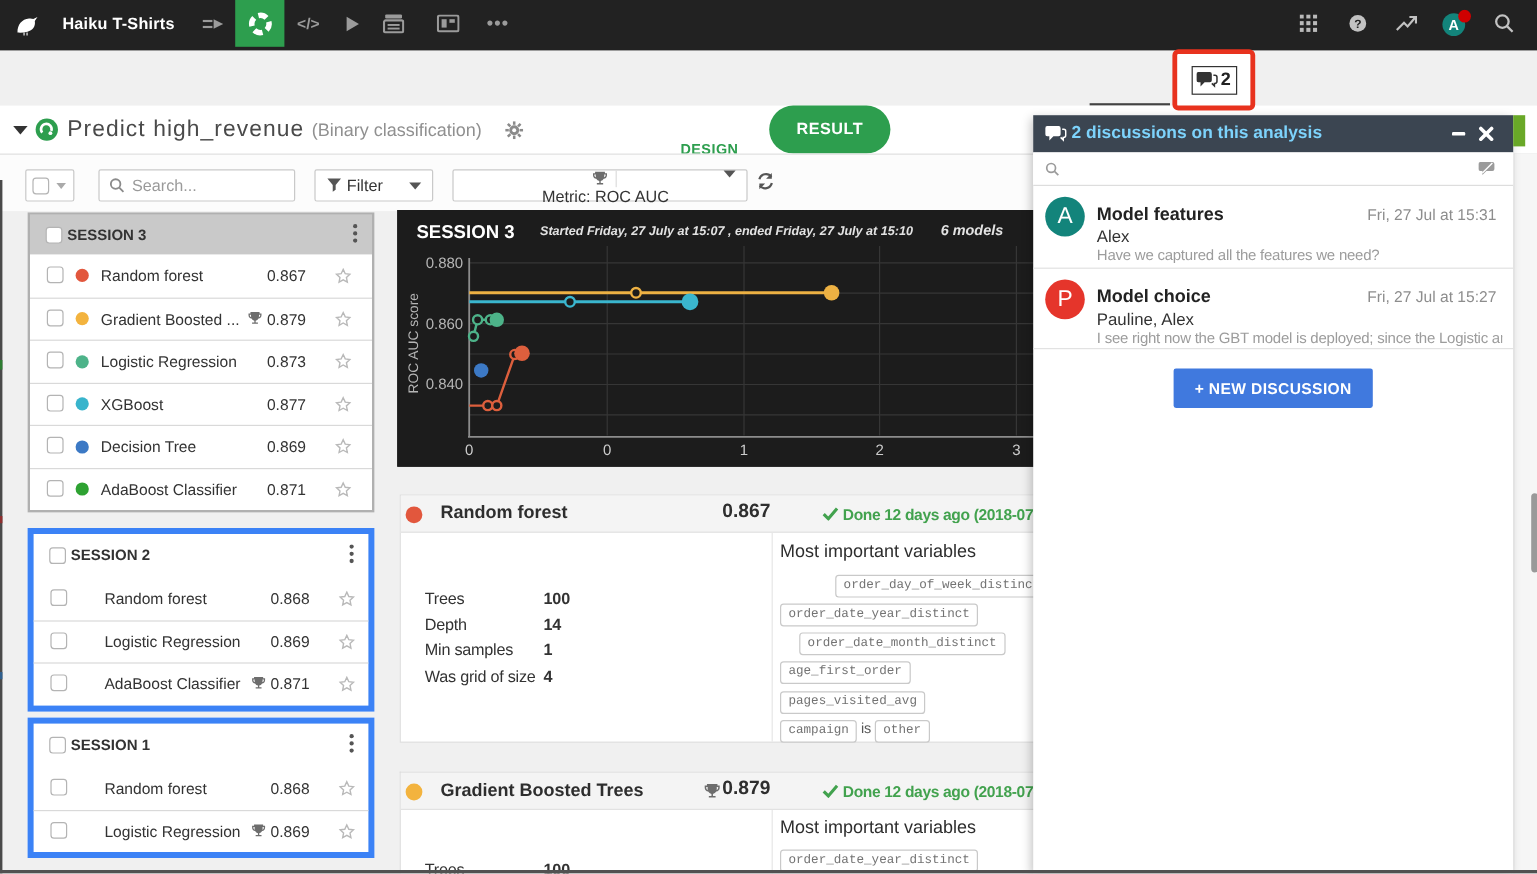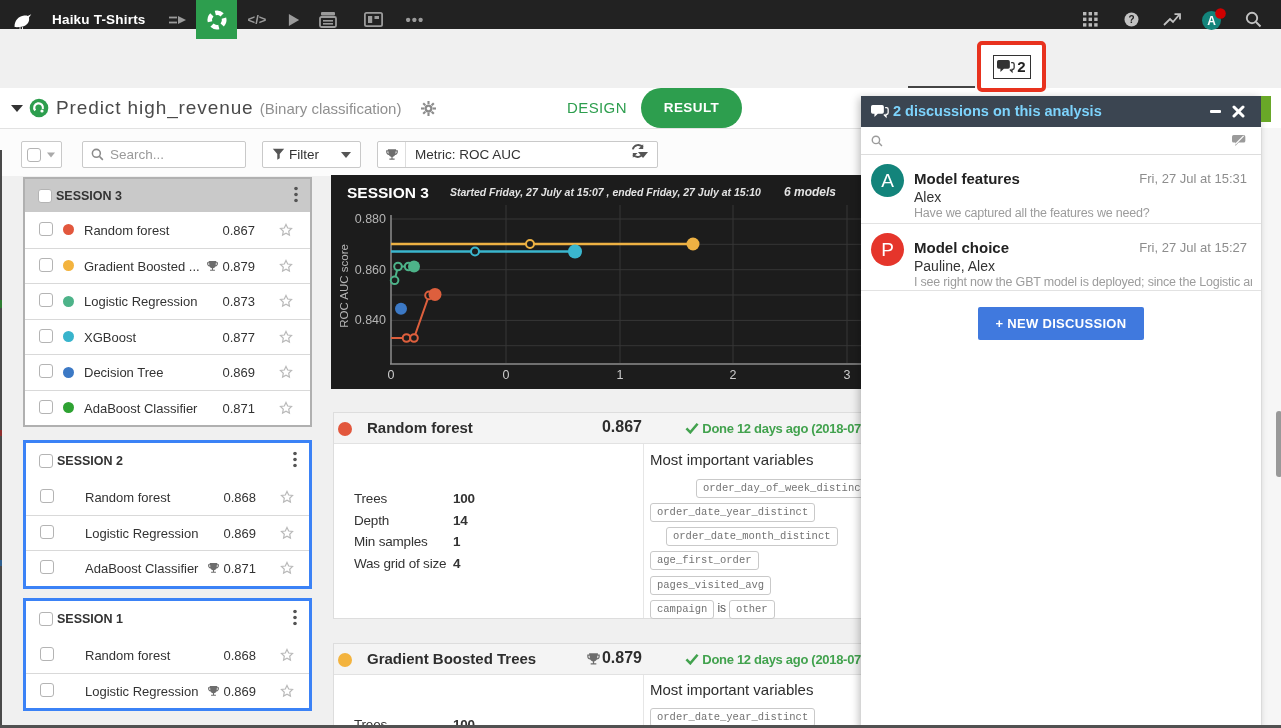--- a/index.html
+++ b/index.html
@@ -2,56 +2,56 @@
 <html><head>
 <meta charset="utf-8">
 <style>
 * { margin:0; padding:0; box-sizing:border-box; }
 html,body { width:1281px; height:728px; overflow:hidden; }
 body { font-family:"Liberation Sans", sans-serif; background:#f0f0f0; position:relative; }
 #app { position:absolute; left:0; top:0; width:1281px; height:728px; }
 .abs { position:absolute; }
 
 
-#topbar { position:absolute; left:0; top:0; width:1281px; height:29px; background:#222222; }
+#topbar { position:absolute; left:0; top:0; width:1281px; height:42px; background:#222222; }
 #topbar .ttl { position:absolute; left:52px; top:12px; color:#fff; font-size:13.5px; font-weight:bold; letter-spacing:.2px; }
 .tbicon { position:absolute; top:0; height:39px; display:flex; align-items:center; justify-content:center; }
 #greensq1 { position:absolute; left:196px; top:0; width:41px; height:39px; background:#2d9e4e; display:flex; align-items:center; justify-content:center; }
 
 
 #projrow { position:absolute; left:0; top:39px; width:1281px; height:49px; background:#ffffff; }
 #greensq2 { position:absolute; left:0; top:0; width:52px; height:49px; background:#2d9e4e; display:flex; align-items:center; justify-content:center; }
 #projrow .ttl2 { position:absolute; left:65px; top:13px; font-size:17px; color:#2e2e2e; }
 .tab { position:absolute; top:0; height:49px; line-height:49px; font-size:14.5px; color:#3f3f3f; }
 #tab-models { font-weight:bold; color:#1f1f1f; }
 #models-underline { position:absolute; left:908px; top:86px; width:67px; height:2px; background:#444; }
 #redchip { position:absolute; left:977px; top:41px; width:69px; height:51px; border:4.5px solid #e8321e; border-radius:5px; background:#fff; display:flex; align-items:center; justify-content:center; z-index:30; }
 #innerchip { width:38px; height:24px; border:1px solid #333; background:#fff; display:flex; align-items:center; justify-content:center; }
 #actions { position:absolute; left:1178px; top:13px; width:92px; height:24px; border:1px solid #555; border-radius:2px; background:#fff; font-size:12px; font-weight:bold; color:#222; text-align:center; line-height:22px; letter-spacing:.3px; }
 
 
 #anrow { position:absolute; left:0; top:88px; width:1281px; height:40px; background:#fff; }
 #anrow .caret { position:absolute; left:11px; top:17px; width:0; height:0; border-left:6px solid transparent; border-right:6px solid transparent; border-top:7px solid #333; }
 #anrow .ptitle { position:absolute; left:56px; top:9px; letter-spacing:0.9px; font-size:19px; color:#4a4a4a; }
 #anrow .ptsub { letter-spacing:0; font-size:15px; color:#909090; }
-#design { position:absolute; left:567px; top:0; height:40px; line-height:40px; font-size:15px; font-weight:normal; color:#2d9e4e; letter-spacing:.4px; }
+#design { position:absolute; left:567px; top:16px; height:40px; line-height:40px; font-size:12px; font-weight:bold; color:#2d9e4e; letter-spacing:.4px; }
 #result { position:absolute; left:641px; top:0; width:101px; height:40px; background:#2d9e4e; color:#fff; font-size:13.5px; font-weight:bold; text-align:center; line-height:40px; letter-spacing:.4px;border-radius:20px; }
 #greenpatch { position:absolute; left:1261px; top:96px; width:10px; height:26px; background:#69a828; z-index:25; }
 
 
 #toolbar { position:absolute; left:0; top:128px; width:1281px; height:48px; background:#fcfcfc; border-top:1px solid #e2e2e2; }
 .tbox { position:absolute; top:12px; height:27px; background:#fff; border:1px solid #c9c9c9; border-radius:2px; display:flex; align-items:center; }
 .ck { width:14px; height:14px; border:1px solid #b4b4b4; border-radius:3px; background:#fff; }
 .carr { width:0; height:0; border-left:5px solid transparent; border-right:5px solid transparent; border-top:6px solid #555; }
 .carr.lt { border-top-color:#aaa; }
 #search-in { color:#9a9a9a; font-size:13.5px; margin-left:6px; }
 
 
 #content { position:absolute; left:0; top:176px; width:1281px; height:552px; background:#f0f0f0; }
-.sbox { position:absolute; left:23px; width:289px; background:#fff; border:3px solid #3b82f6; }
+.sbox { position:absolute; left:23px; width:289px; background:#fff; border:5px solid #3b82f6; }
 .shead { position:relative; height:36px; display:flex; align-items:center; font-size:12.5px; font-weight:bold; color:#333; }
 .srow { position:relative; height:35.5px; border-top:1px solid #d9d9d9; }
 .srow .nm { position:absolute; left:59px; top:50%; transform:translateY(-50%); font-size:13px; color:#333; }
 .srow .sc { position:absolute; left:160px; width:70px; text-align:right; top:50%; transform:translateY(-50%); font-size:13px; color:#333; }
 .srow .ckk { position:absolute; left:14px; top:50%; margin-top:-8px; }
 .srow .dot { position:absolute; left:38px; top:50%; margin-top:-5.5px; width:11px; height:11px; border-radius:50%; }
 .srow .star { position:absolute; left:254px; top:50%; margin-top:-7px; }
 .srow .tro { position:absolute; left:181px; top:50%; margin-top:-7px; }
 .kebab { position:absolute; right:12px; top:50%; transform:translateY(-50%); }
 
@@ -240,21 +240,21 @@
         </svg>
     <span id="search-in">Search...</span>
   </div>
   <div class="tbox" style="left:262px;width:99px;padding:0 9px;">
     <svg width="13" height="13" viewBox="0 0 16 16">
           <path fill="#555" d="M1 1 h14 l-5.5 6.5 v5 l-3 2 v-7 z"></path>
         </svg>
     <span style="font-size:13.5px;color:#333;margin-left:4px;">Filter</span>
     <div class="carr" style="margin-left:22px;"></div>
   </div>
-  <div class="tbox" style="left:377px;width:281px;">
+  <div class="tbox" style="left:377px;width:246px;flex-direction:column;">
     <div style="width:28px;display:flex;justify-content:center;border-right:1px solid #ddd;height:100%;align-items:center;">
       <svg width="14" height="14" viewBox="0 0 24 24">
             <path fill="#6d6d6d" d="M5 2h14v2h3v3c0 2.7-2 4.8-4.6 5A7 7 0 0 1 13 15.3V18h3.5v2h-9v-2H11v-2.7A7 7 0 0 1 6.6 12C4 11.8 2 9.7 2 7V4h3V2zm-1 4v1c0 1.4 1 2.6 2.2 2.9A7.5 7.5 0 0 1 6 6H4zm16 0h-2a7.5 7.5 0 0 1-.2 3.9C19 9.6 20 8.4 20 7V6z"></path>
           </svg>
     </div>
     <span style="font-size:13.5px;color:#333;margin-left:9px;">Metric: ROC AUC</span>
     <div class="carr" style="position:absolute;right:9px;"></div>
   </div>
   <div class="abs" style="left:630px;top:14px;">
     <svg width="16" height="16" viewBox="0 0 20 20">

